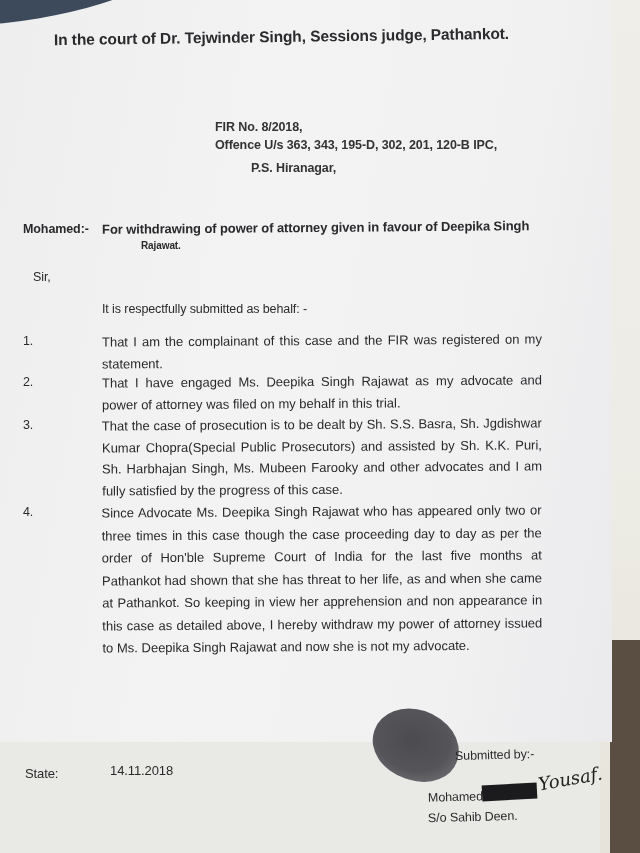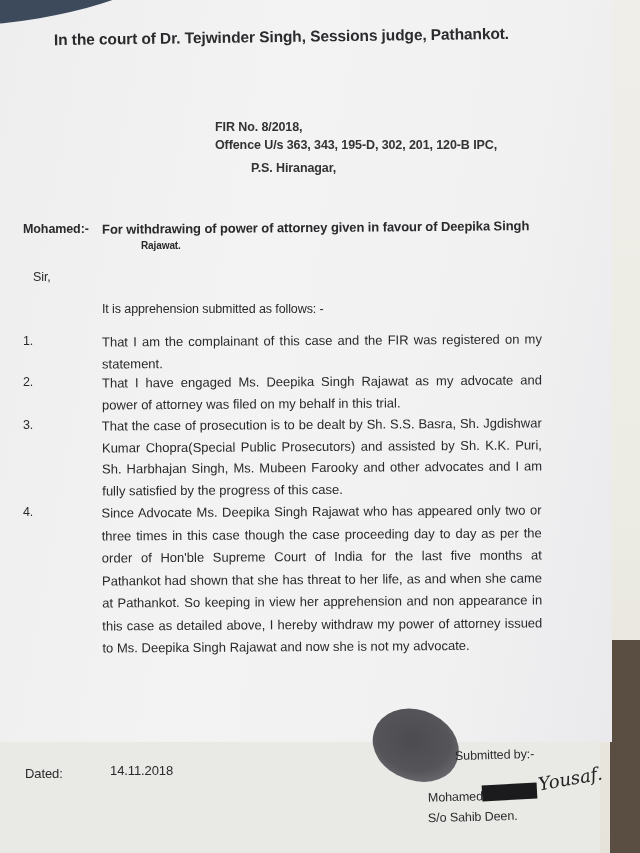--- a/index.html
+++ b/index.html
@@ -73,37 +73,37 @@
 
   <div class="t rightblock" style="top:120px;">FIR No. 8/2018,</div>
   <div class="t rightblock" style="top:138px;">Offence U/s 363, 343, 195-D, 302, 201, 120-B IPC,</div>
   <div class="t rightblock" style="top:161px;padding-left:36px;">P.S. Hiranagar,</div>
 
   <div class="t subj-label">Mohamed:-</div>
   <div class="t subj">For withdrawing of power of attorney given in favour of Deepika Singh</div>
   <div class="t subj2">Rajawat.</div>
 
   <div class="t sir">Sir,</div>
-  <div class="t intro">It is apprehension submitted as follows: -</div>
+  <div class="t intro">It is respectfully submitted as behalf: -</div>
 
   <div class="t num" style="top:334px;">1.</div>
   <div class="para" style="top:330px;">That I am the complainant of this case and the FIR was registered on my statement.</div>
 
   <div class="t num" style="top:375px;">2.</div>
   <div class="para" style="top:371px;">That I have engaged Ms. Deepika Singh Rajawat as my advocate and power of attorney was filed on my behalf in this trial.</div>
 
   <div class="t num" style="top:418px;">3.</div>
   <div class="para" style="top:414px;">That the case of prosecution is to be dealt by Sh. S.S. Basra, Sh. Jgdishwar Kumar Chopra(Special Public Prosecutors) and assisted by Sh. K.K. Puri, Sh. Harbhajan Singh, Ms. Mubeen Farooky and other advocates and I am fully satisfied by the progress of this case.</div>
 
   <div class="t num" style="top:505px;">4.</div>
   <div class="para" style="top:501px; line-height:22.5px;">Since Advocate Ms. Deepika Singh Rajawat who has appeared only two or three times in this case though the case proceeding day to day as per the order of Hon'ble Supreme Court of India for the last five months at Pathankot had shown that she has threat to her life, as and when she came at Pathankot. So keeping in view her apprehension and non appearance in this case as detailed above, I hereby withdraw my power of attorney issued to Ms. Deepika Singh Rajawat and now she is not my advocate.</div>
 
   <div class="thumb"></div>
 
-  <div class="t dated">Dated:</div>
+  <div class="t dated">State:</div>
   <div class="t date">14.11.2018</div>
 
   <div class="t submitted">Submitted by:-</div>
   <div class="t name">Mohamed</div>
   <div class="redact"></div>
   <div class="sign">Yousaf.</div>
   <div class="t so">S/o Sahib Deen.</div>
 </div>
 
 </body></html>

